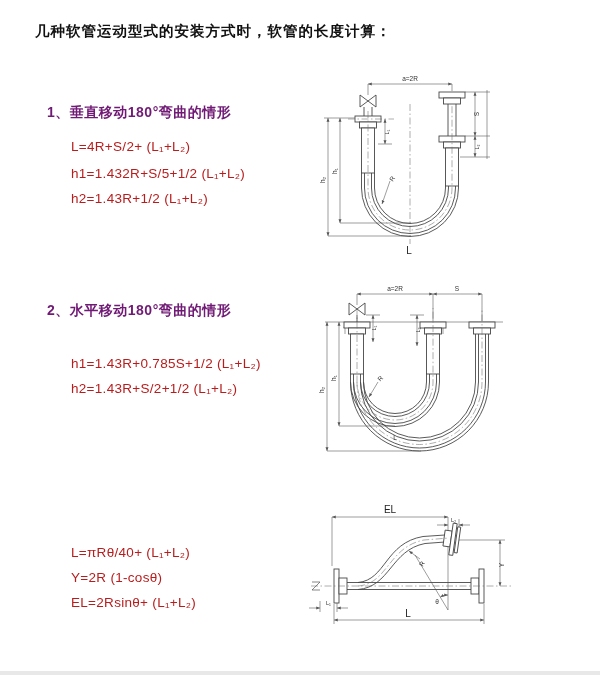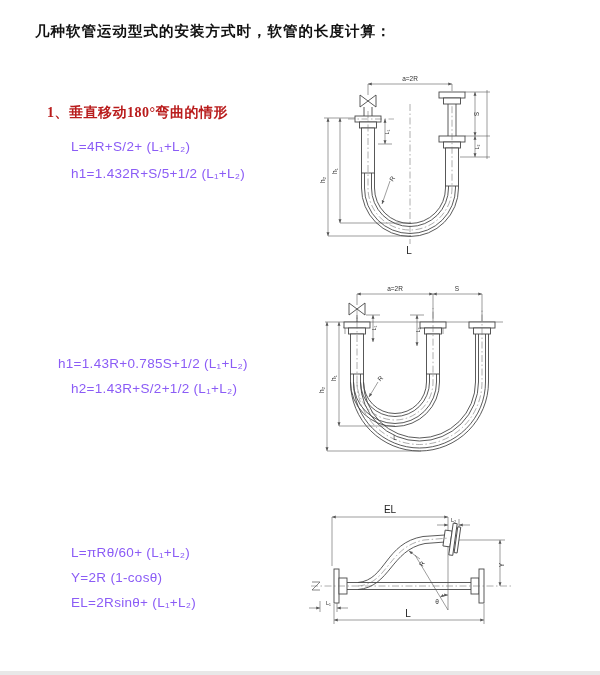--- a/index.html
+++ b/index.html
@@ -6,24 +6,24 @@
   .page{
     position:relative;width:600px;height:671px;background:#ffffff;
     font-family:"Liberation Sans","DejaVu Sans",sans-serif;color:#1c1c1c;
     overflow:hidden;margin:0 auto;
   }
   .title{
     position:absolute;left:35px;top:22px;font-size:14.5px;font-weight:700;
     letter-spacing:1px;color:#111;
   }
   .sec-head{
-    position:absolute;font-size:14px;font-weight:700;letter-spacing:.5px;color:#b91c1c;font-family:Liberation Serif, serif;
+    position:absolute;font-size:14px;font-weight:700;letter-spacing:.5px;color:#701a75;
   }
   .formula{
-    position:absolute;font-size:13.5px;font-weight:400;color:#8b5cf6;
+    position:absolute;font-size:13.5px;font-weight:400;color:#b91c1c;
     letter-spacing:.3px;white-space:pre;
   }
   svg{position:absolute;overflow:visible;}
   .dim line,.dim path{stroke:#5c5c5c;stroke-width:.6;fill:none;}
   .draw rect,.draw path,.draw line,.draw polygon{stroke:#474747;stroke-width:.9;fill:none;}
   .draw rect{fill:#ffffff;}
   .braid{fill:url(#braid1);stroke:#474747;stroke-width:.9;}
   .braid2{fill:url(#braid2);stroke:#474747;stroke-width:.9;}
   .cl line,.cl path{stroke:#6a6a6a;stroke-width:.55;fill:none;stroke-dasharray:7 2.5 1.5 2.5;}
   .lbl{font-family:"Liberation Sans","DejaVu Sans",sans-serif;font-size:6.5px;fill:#333;}
@@ -34,25 +34,27 @@
 </head>
 <body>
 
 <div class="page">
 
   <div class="title">几种软管运动型式的安装方式时，软管的长度计算：</div>
 
   <div class="sec-head" style="left:47px;top:104px">1、垂直移动180°弯曲的情形</div>
   <div class="formula" style="left:71px;top:139px">L=4R+S/2+ (L₁+L₂)</div>
   <div class="formula" style="left:71px;top:166px">h1=1.432R+S/5+1/2 (L₁+L₂)</div>
-
-  <div class="formula" style="left:58px;top:356px">h1=1.43R+0.785S+1/2 (L₁+L₂)</div>
+  <div class="formula" style="left:71px;top:191px">h2=1.43R+1/2 (L₁+L₂)</div>
+
+  <div class="sec-head" style="left:47px;top:302px">2、水平移动180°弯曲的情形</div>
+  <div class="formula" style="left:71px;top:356px">h1=1.43R+0.785S+1/2 (L₁+L₂)</div>
   <div class="formula" style="left:71px;top:381px">h2=1.43R+S/2+1/2 (L₁+L₂)</div>
 
-  <div class="formula" style="left:71px;top:545px">L=πRθ/60+ (L₁+L₂)</div>
+  <div class="formula" style="left:71px;top:545px">L=πRθ/40+ (L₁+L₂)</div>
   <div class="formula" style="left:71px;top:570px">Y=2R (1-cosθ)</div>
   <div class="formula" style="left:71px;top:595px">EL=2Rsinθ+ (L₁+L₂)</div>
 
   <svg style="left:298px;top:68px" width="236" height="194" viewBox="0 0 236 194">
     <defs>
       <marker id="ar1" viewBox="0 0 10 10" refX="9" refY="5" markerWidth="7" markerHeight="7" orient="auto-start-reverse">
         <path d="M0,1.5 L9,5 L0,8.5 Z" fill="#555"></path>
       </marker>
       <pattern id="braid1" width="4" height="4" patternUnits="userSpaceOnUse">
         <path d="M0,4 L4,0 M0,0 L4,4" stroke="#8a8a8a" stroke-width="0.5"></path>

